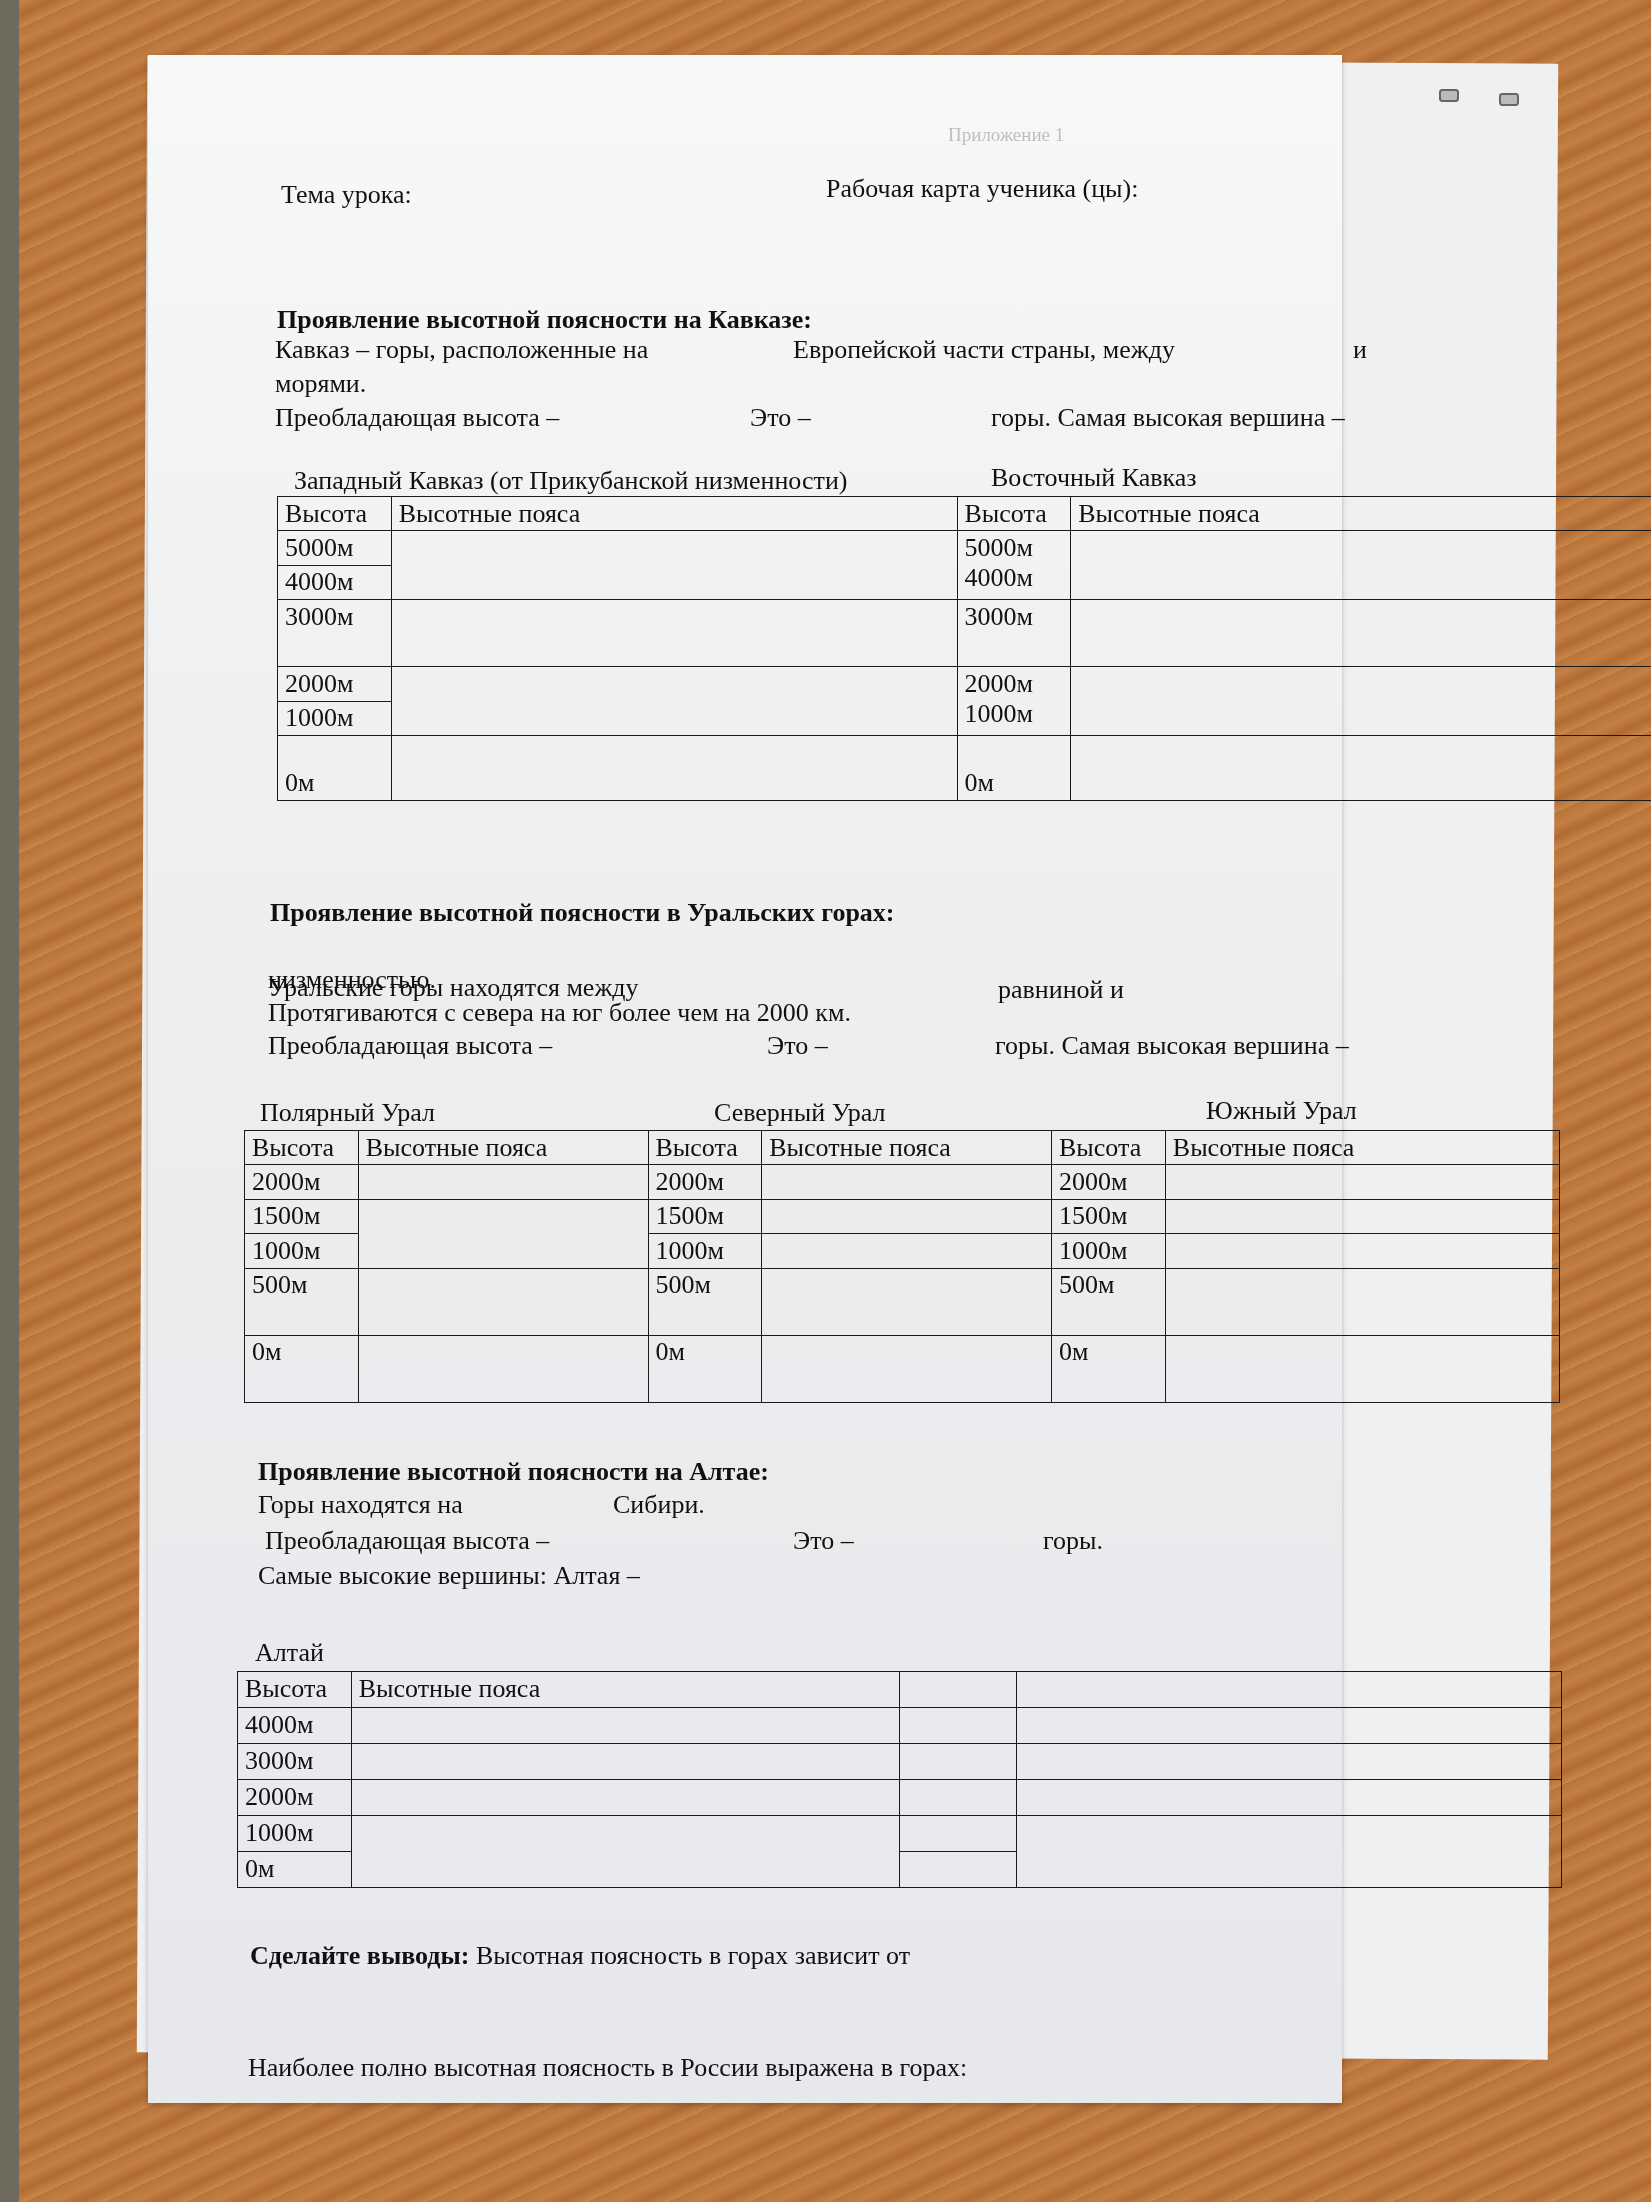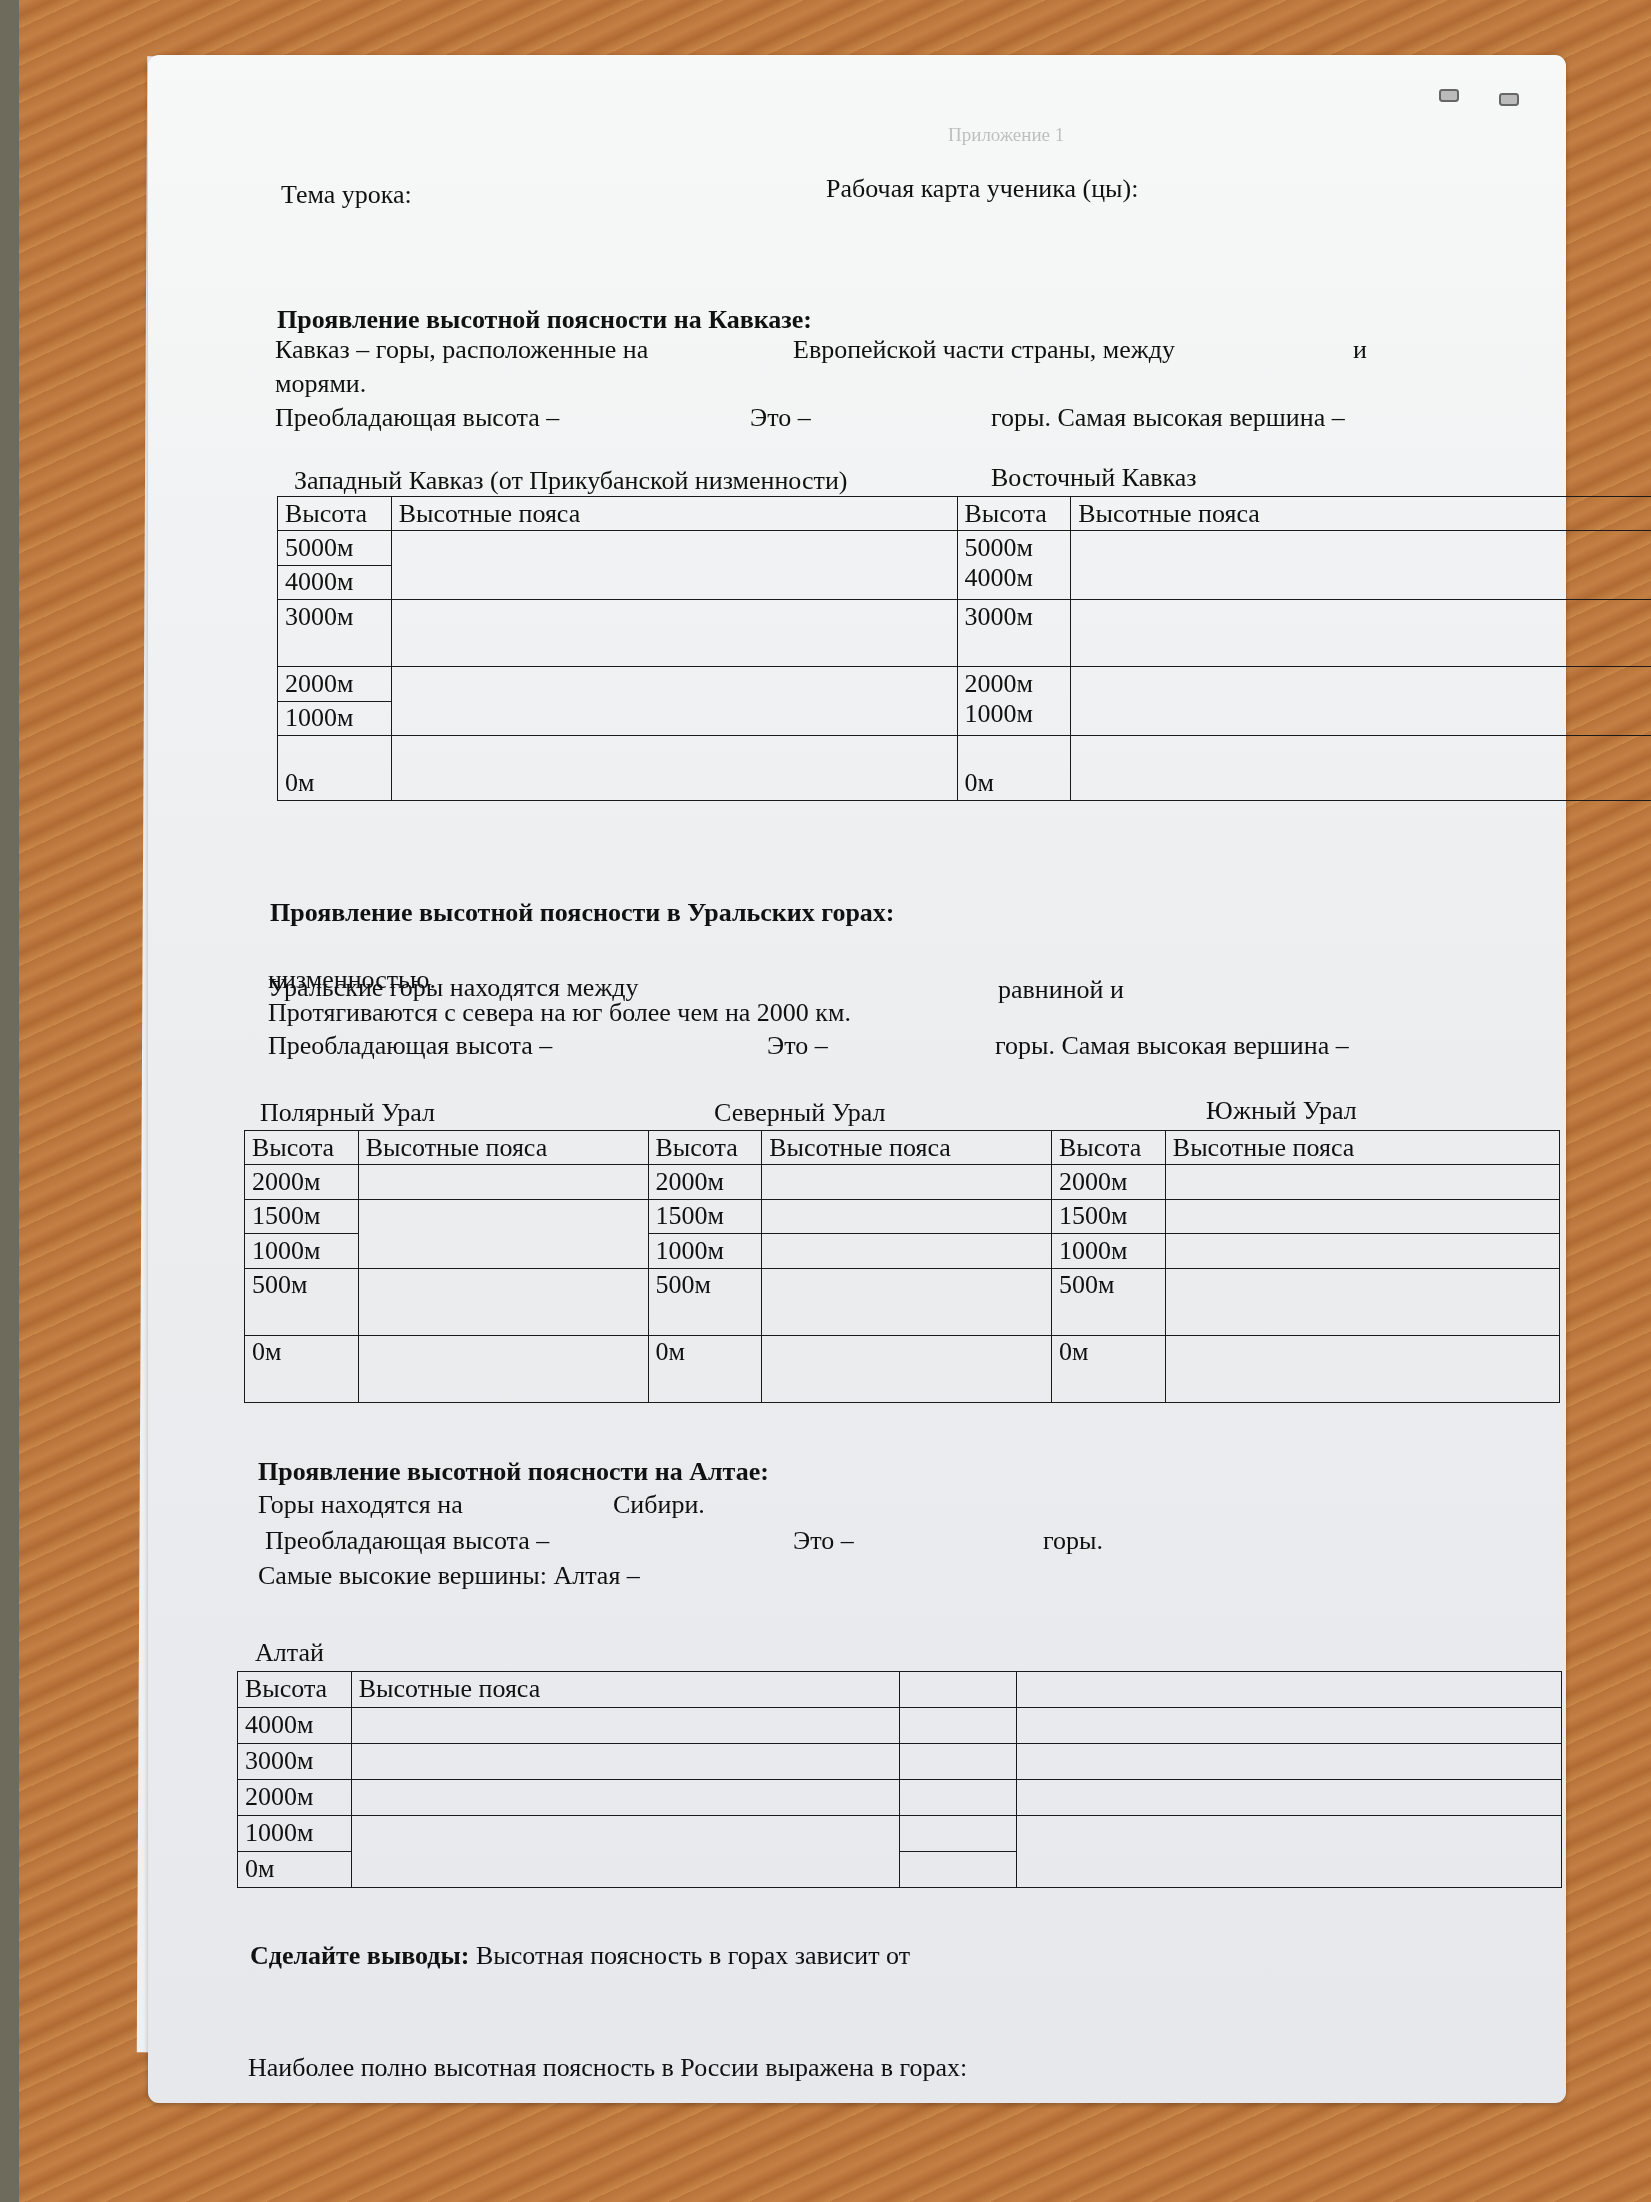--- a/index.html
+++ b/index.html
@@ -8,24 +8,23 @@
     background: repeating-linear-gradient(155deg, #b8733a 0px, #c47f44 12px, #b06a33 22.4px, #c98748 34px);
     font-family: "Liberation Serif", "DejaVu Serif", serif;
     color:#111;
   }
   .wall-strip { position:absolute; left:0; top:0; width:19px; height:2203px; background:#6e6a5c; }
   .sheet-under {
     position:absolute; left:142px; top:60px; width:1411px; height:1996px;
     background:#eef0f2; transform:rotate(0.3deg);
   }
   .sheet {
-    position:absolute; left:148px; top:55px; width:1418px; height:2048px;
+    position:absolute; left:148px; top:55px; width:1194px; height:2048px;
     background: linear-gradient(180deg, #f7f8f8 0%, #eceeef 45%, #e6e8ec 100%);
     box-shadow: 0 1.7px 5.2px rgba(0,0,0,0.25);
-    border-radius: 11px;
   }
   .staple { position:absolute; width:15.5px; height:8.6px; border:2.6px solid #666; border-radius:3.4px; background:#bbb; }
   .faint-header { position:absolute; left:800px; top:69px; color:#999; font-size:19px; opacity:.6; }
   .abs { position:absolute; white-space:nowrap; font-size:26px; line-height:29px; }
   .bold { font-weight:bold; }
   table.grid { position:absolute; border-collapse:collapse; font-size:26px; }
   table.grid td { border:1.7px solid #1a1a1a; vertical-align:top; padding:1.7px 6.9px; }
   table.grid td.alt { width:99px; }
   .subtitle { position:absolute; font-size:26px; white-space:nowrap; }
 </style>

